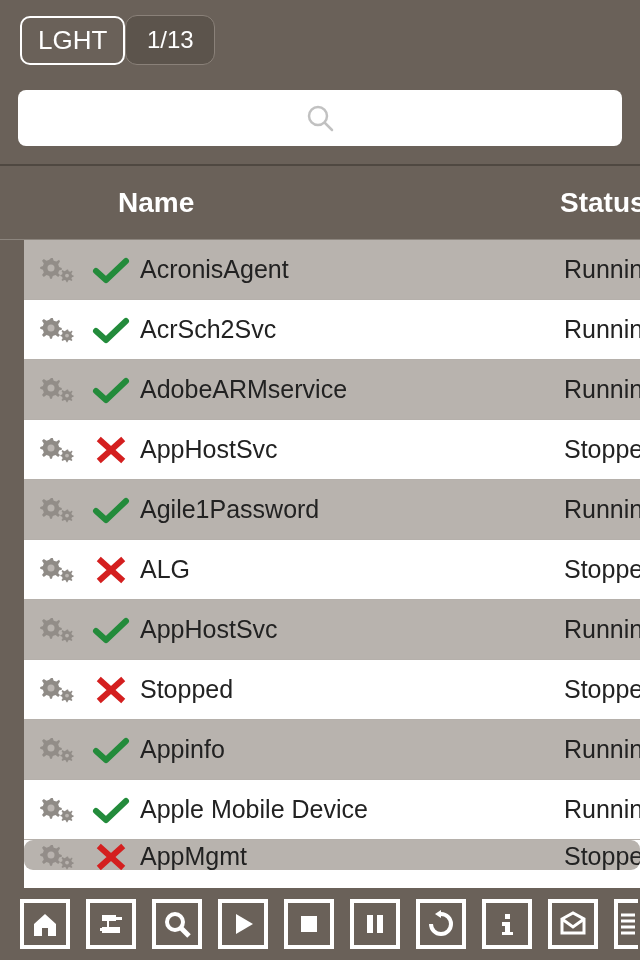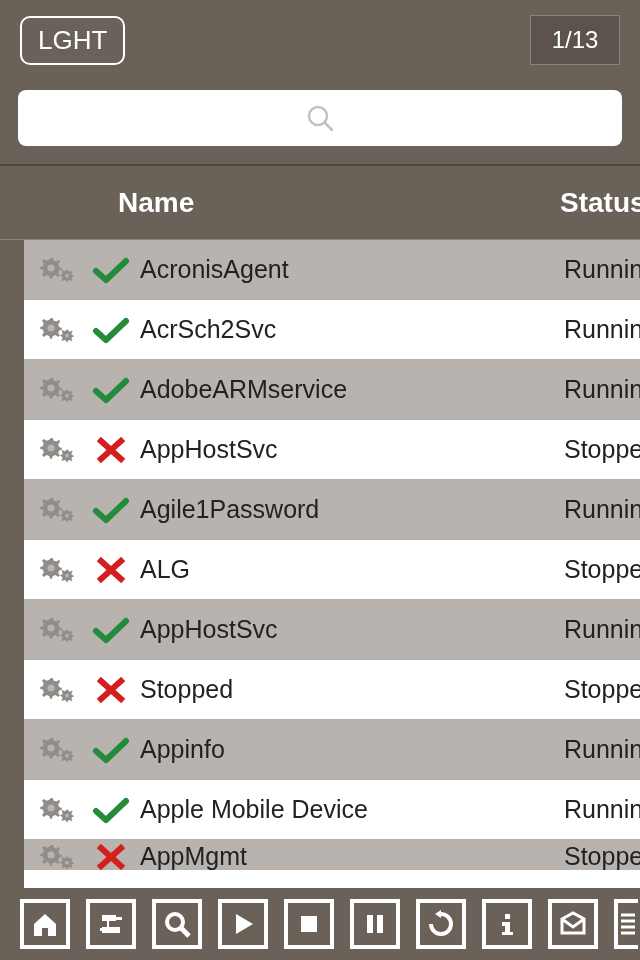--- a/index.html
+++ b/index.html
@@ -5,21 +5,21 @@
   * { box-sizing: border-box; margin: 0; padding: 0; }
   html, body { width: 640px; height: 960px; overflow: hidden; font-family: -apple-system, Helvetica, Arial, sans-serif; }
   body { background: #6a6159; display: flex; flex-direction: column; }
 
   
   .header {
     background: #6a6159;
     height: 80px;
     display: flex;
     align-items: center;
-    justify-content: space-between;
+    justify-content: flex-start;
     padding: 0 20px;
   }
   .header-btn {
     border: 2.5px solid #fff;
     border-radius: 10px;
     color: #fff;
     font-size: 26px;
     font-weight: 500;
     padding: 7px 16px;
     background: transparent;
@@ -27,21 +27,21 @@
     text-align: center;
   }
   .header-title {
     color: #fff;
     font-size: 36px;
     font-weight: 700;
   }
   .page-indicator {
     background: #5c544c;
     border: 1px solid #8a8179;
-    border-radius: 0;
+    border-radius: 12px;
     color: #fff;
     font-size: 24px;
     font-weight: 500;
     padding: 10px 20px;
     min-width: 90px;
     text-align: center;
   }
 
   
   .search-area {
@@ -84,21 +84,21 @@
     height: 60px;
     display: flex;
     align-items: center;
     border-bottom: 1px solid #b5b0ab;
     font-size: 25px;
     color: #222;
     padding-left: 8px;
   }
   .row.alt0 { background: #b8b3ae; }
   .row.alt1 { background: #ffffff; }
-  .row.partial { height: 30px; overflow: hidden; align-items: flex-start; padding-top: 2px; border-bottom: none;}
+  .row.partial { height: 30px; overflow: hidden; align-items: flex-start; padding-top: 2px; border-bottom: none; border-radius: 9px;}
   .gear-cell { width: 54px; display:flex; align-items:center; justify-content:center; }
   .status-icon-cell { width: 50px; display:flex; align-items:center; justify-content:center; }
   .name-cell { flex: 1; padding-left: 4px; }
   .status-cell { width: 76px; overflow: hidden; white-space: nowrap; }
 
   .gear-svg { fill: #8a8580; opacity:0.95; }
   .row.alt0 .gear-svg { fill: #918c87; }
   .check-path { stroke: #238b3b; stroke-width: 6; fill: none; stroke-linecap: round; stroke-linejoin: round;}
   .x-path { stroke: #d41f1f; stroke-width: 6; fill: none; stroke-linecap: square; }
 

